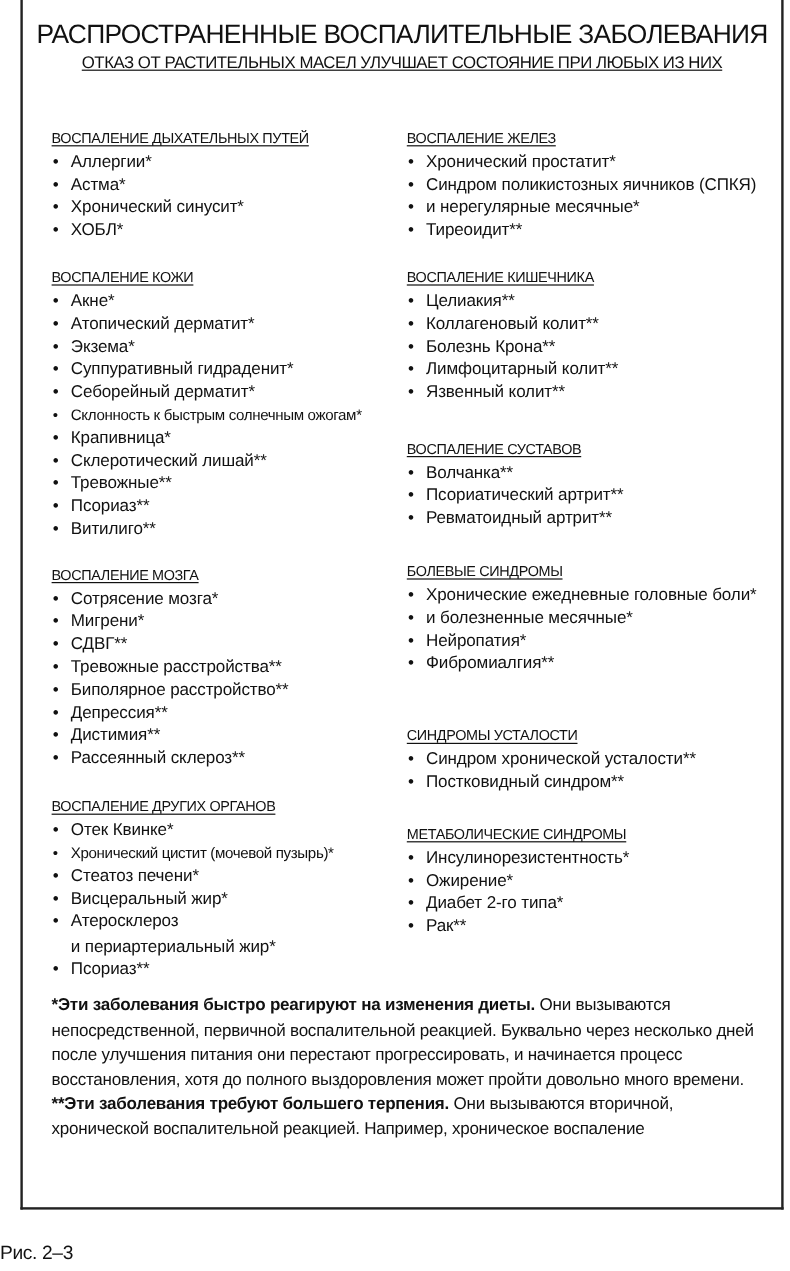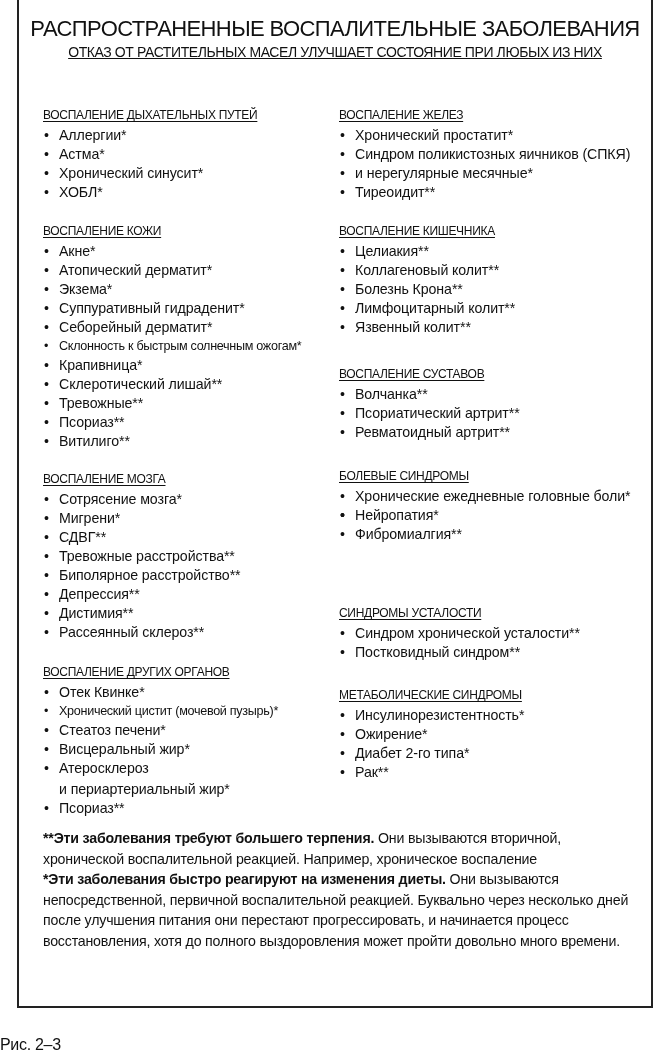--- a/index.html
+++ b/index.html
@@ -106,20 +106,21 @@
           <li><span class="b">•</span><span>Волчанка**</span></li>
           <li><span class="b">•</span><span>Псориатический артрит**</span></li>
           <li><span class="b">•</span><span>Ревматоидный артрит**</span></li>
         </ul>
     </div>
     <div class="sec" style="top:361px">
       <h3>БОЛЕВЫЕ СИНДРОМЫ</h3>
       <ul>
           <li><span class="b">•</span><span>Хронические ежедневные головные боли*</span></li>
           <li><span class="b">•</span></li>
+          <li><span>и болезненные месячные*</span></li>
           <li><span class="b">•</span><span>Нейропатия*</span></li>
           <li><span class="b">•</span><span>Фибромиалгия**</span></li>
         </ul>
     </div>
     <div class="sec" style="top:498px">
       <h3>СИНДРОМЫ УСТАЛОСТИ</h3>
       <ul>
           <li><span class="b">•</span><span>Синдром хронической усталости**</span></li>
           <li><span class="b">•</span><span>Постковидный синдром**</span></li>
         </ul>
@@ -130,21 +131,21 @@
           <li><span class="b">•</span><span>Инсулинорезистентность*</span></li>
           <li><span class="b">•</span><span>Ожирение*</span></li>
           <li><span class="b">•</span><span>Диабет 2-го типа*</span></li>
           <li><span class="b">•</span><span>Рак**</span></li>
         </ul>
     </div>
   </div>
 
   <div class="notes">
     <div>
-      <b>**Эти заболевания требуют большего терпения.</b><span> Они вызываются вторичной, хронической воспалительной реакцией. Например, хроническое воспаление</span>
+      <b>*Эти заболевания быстро реагируют на изменения диеты.</b><span> Они вызываются непосредственной, первичной воспалительной реакцией. Буквально через несколько дней после улучшения питания они перестают прогрессировать, и начинается процесс восстановления, хотя до полного выздоровления может пройти довольно много времени.</span>
     </div>
     <div>
-      <b>*Эти заболевания быстро реагируют на изменения диеты.</b><span> Они вызываются непосредственной, первичной воспалительной реакцией. Буквально через несколько дней после улучшения питания они перестают прогрессировать, и начинается процесс восстановления, хотя до полного выздоровления может пройти довольно много времени.</span>
+      <b>**Эти заболевания требуют большего терпения.</b><span> Они вызываются вторичной, хронической воспалительной реакцией. Например, хроническое воспаление</span>
     </div>
   </div>
 </div>
 
 <div class="caption">Рис. 2–3</div>
 
 </body></html>

